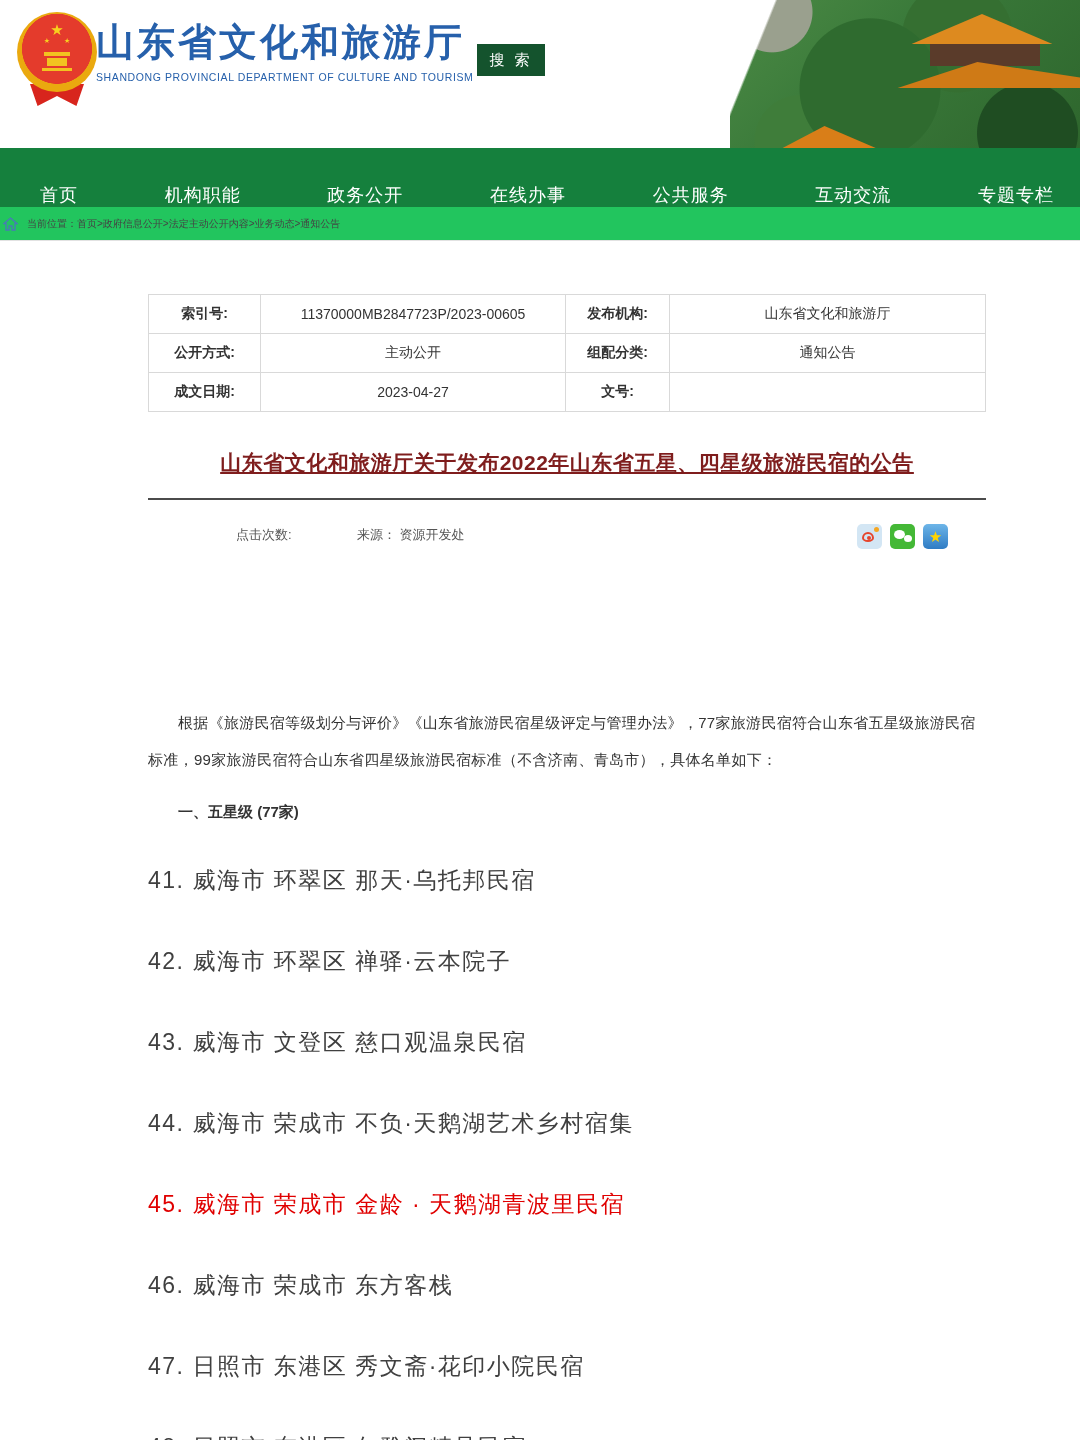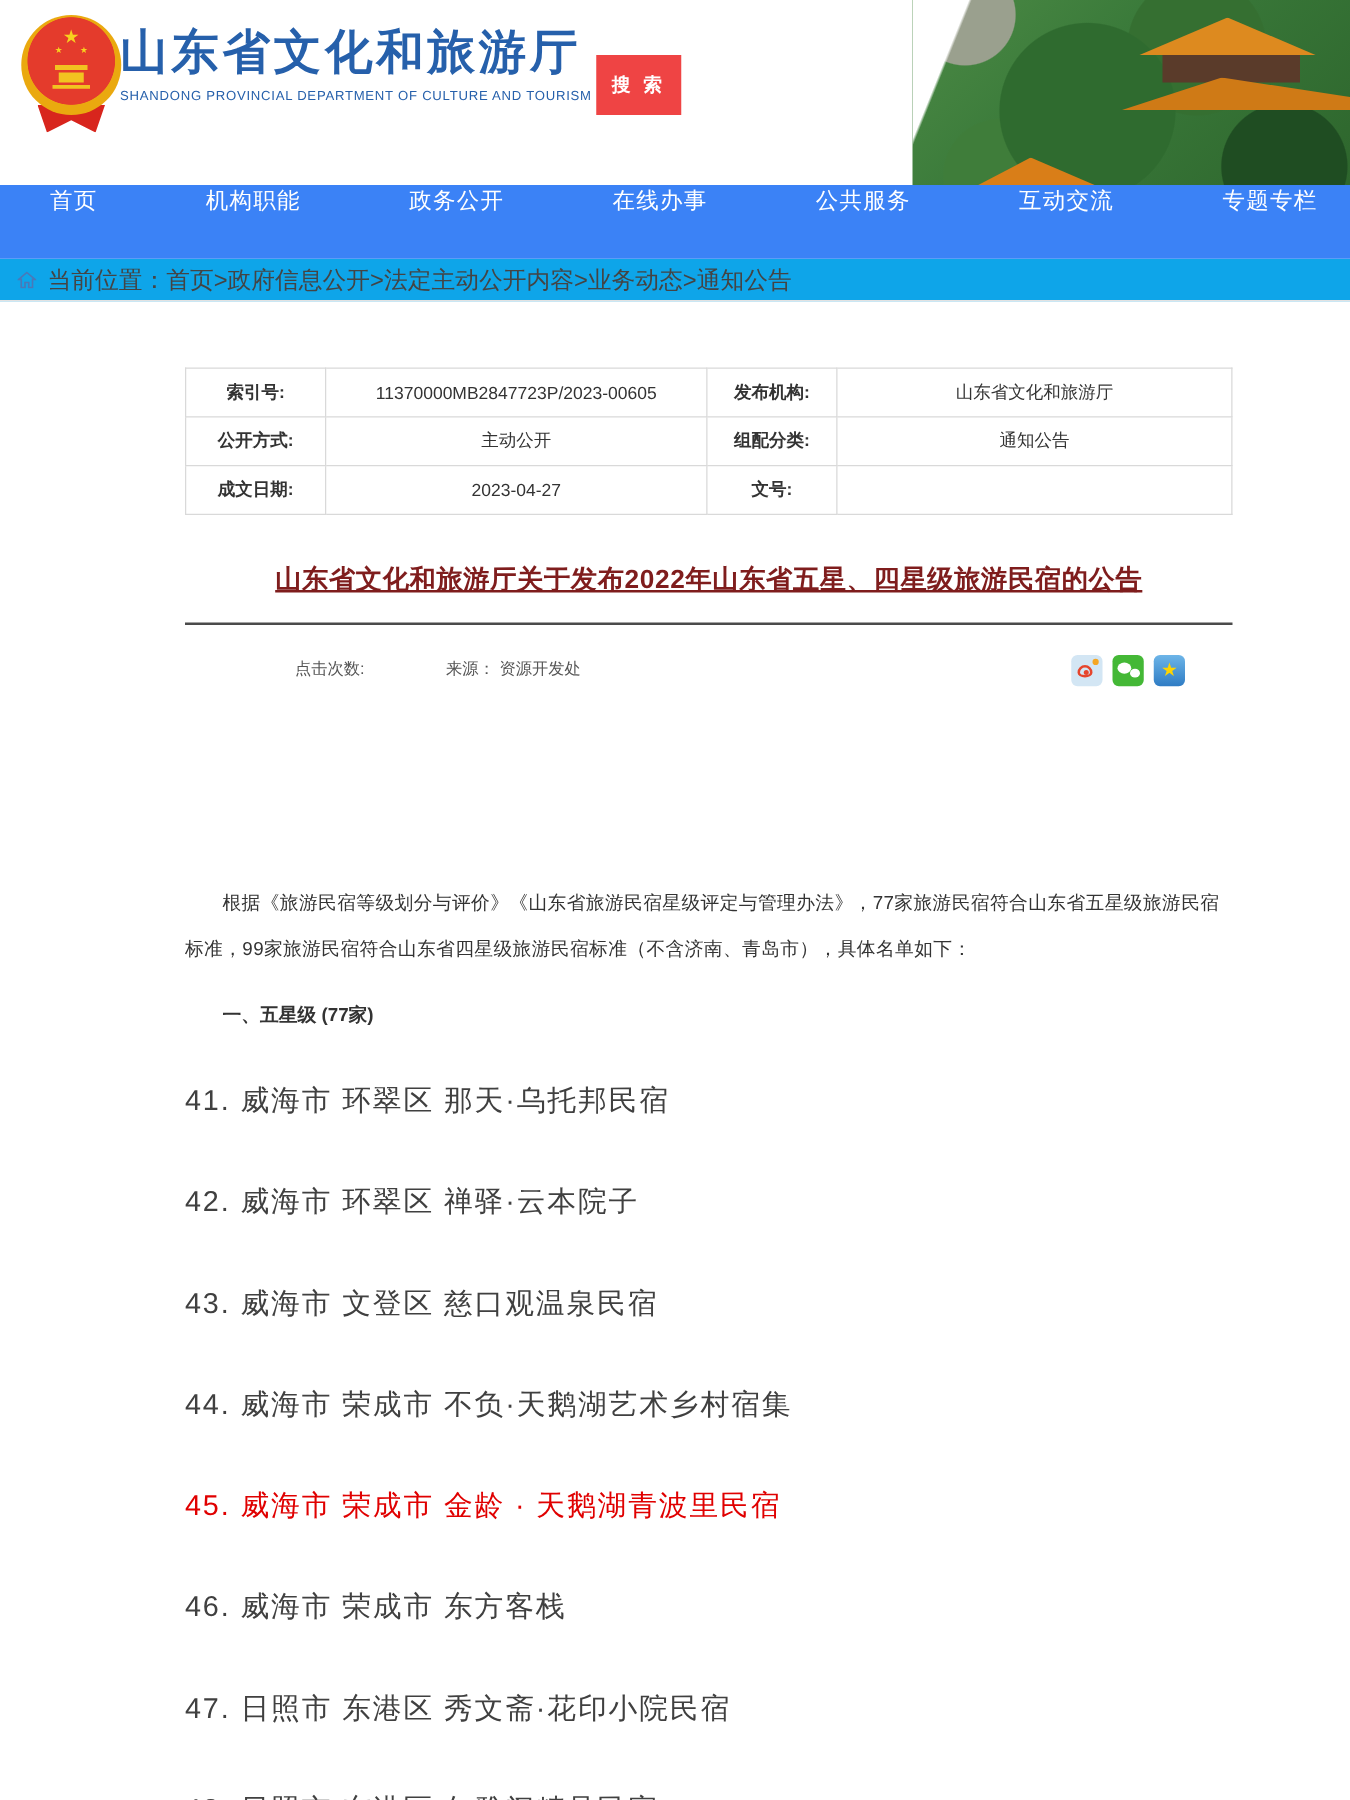--- a/index.html
+++ b/index.html
@@ -45,30 +45,30 @@
 
   .site-title { position:absolute; left:96px; top:20px; cursor:pointer; }
   .site-title h1 { font-size:38px; font-weight:bold; color:#2660ab; letter-spacing:3px; line-height:44px; font-family:"Liberation Sans",sans-serif; }
   .site-title .en { display:block; margin-top:7px; font-size:10.5px; color:#2660ab; letter-spacing:0.6px; }
 
   .search-row { position:absolute; left:477px; top:44px; display:flex; z-index:5; }
   .search-box { display:flex; align-items:center; width:286px; height:34px; background:#fff; border:1px solid #c9c9c9; }
   .search-box svg { margin:0 9px 0 12px; flex:none; }
   .search-box input { border:none; outline:none; flex:1; font-size:14px; color:#333; height:30px; background:transparent; }
   .search-box input::placeholder { color:#9a9a9a; }
-  .search-btn { width:68px; height:48px; background:#ef4444; color:#fff; border:none; font-size:15px; font-weight:bold; letter-spacing:3px; cursor:pointer; }
-
-  
-  .nav { position:relative; height:59px; background:#3b82f6; display:flex; align-items:flex-start;
+  .search-btn { width:68px; height:32px; background:#14532d; color:#fff; border:none; font-size:15px; font-weight:normal; letter-spacing:3px; cursor:pointer; }
+
+  
+  .nav { position:relative; height:59px; background:#15803d; display:flex; align-items:flex-end;
          justify-content:space-between; padding:0 26px 0 40px; z-index:6; }
   .nav a { color:#fff; font-size:18px; text-decoration:none; letter-spacing:1px; cursor:pointer; }
 
   
-  .breadcrumb { height:34px; background:#0ea5e9; border-bottom:1px solid #e2e2e2;
-                display:flex; align-items:center; padding-left:14px; font-size:19px; color:#444; }
+  .breadcrumb { height:34px; background:#22c55e; border-bottom:1px solid #e2e2e2;
+                display:flex; align-items:center; padding-left:3px; font-size:10px; color:#444; }
   .breadcrumb svg { margin-right:9px; }
   .breadcrumb .path { cursor:pointer; }
 
   
   .content { margin-left:148px; width:838px; }
 
   .info-table { width:100%; border-collapse:collapse; margin-top:53px; table-layout:fixed;padding-left:39px; }
   .info-table td { border:1px solid #d9d9d9; height:39px; text-align:center; font-size:14px; color:#333; overflow:hidden; }
   .info-table td.lbl { font-weight:bold; }
   .c1 { width:112px; } .c2 { width:305px; } .c3 { width:104px; }

